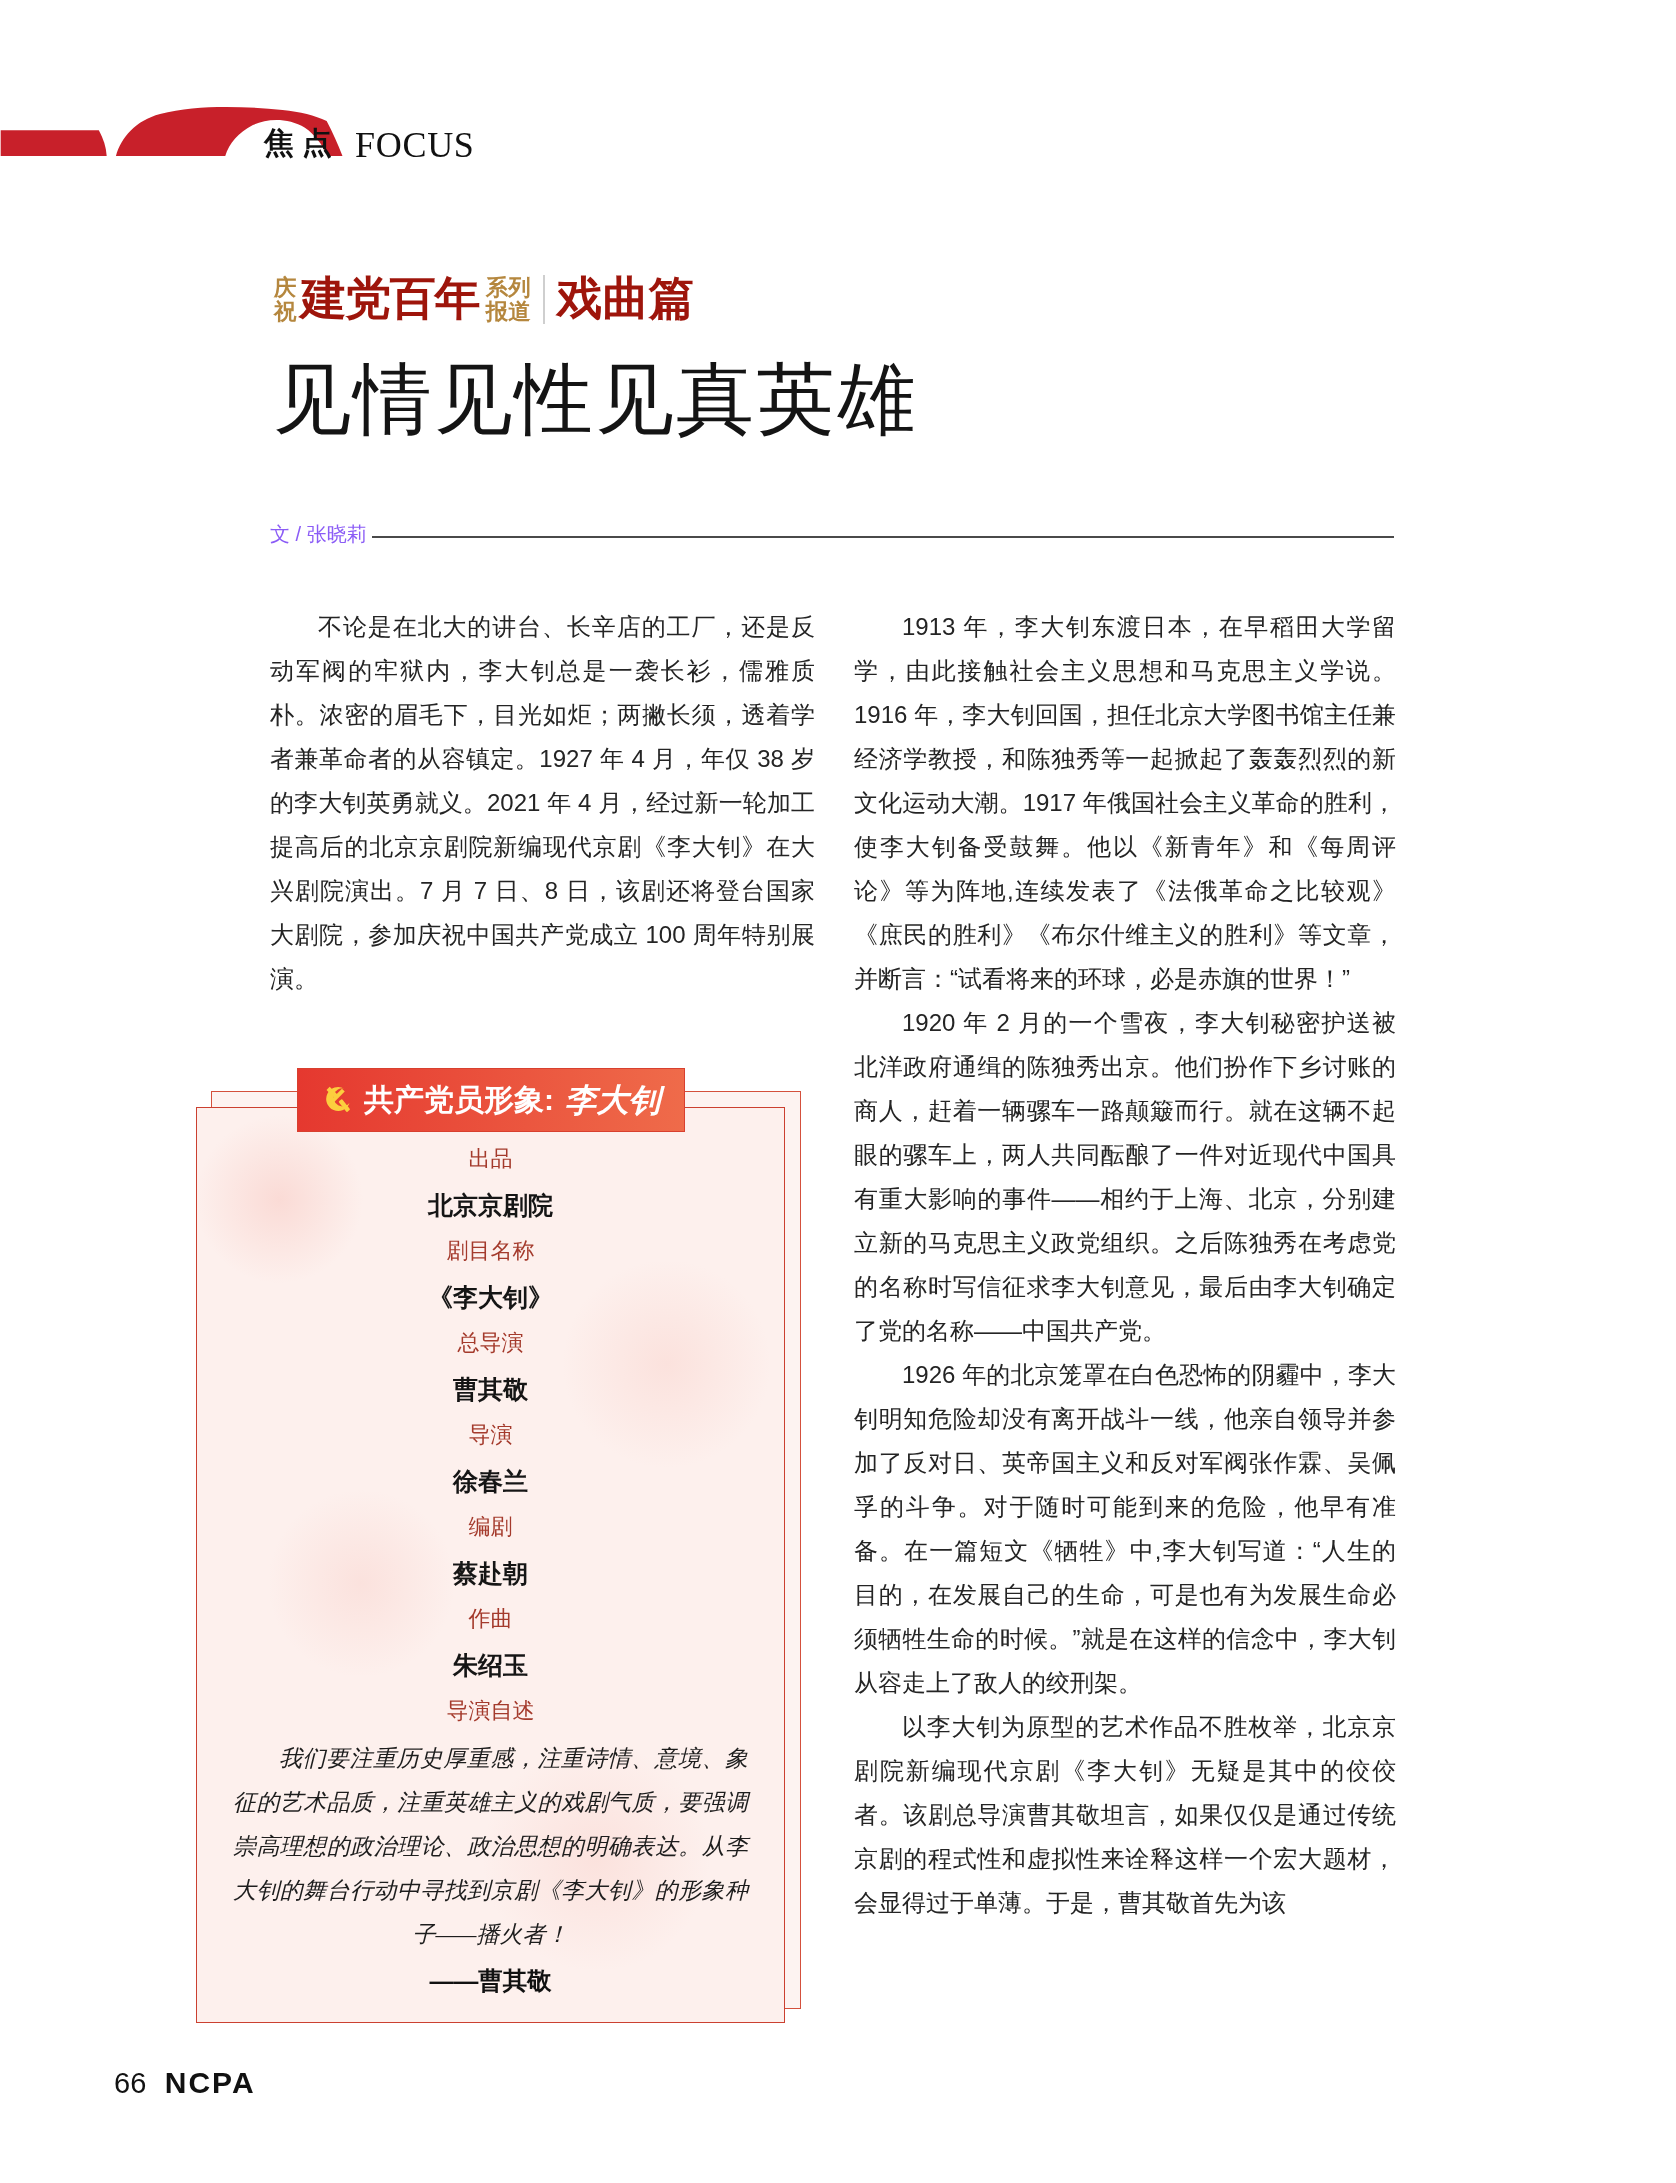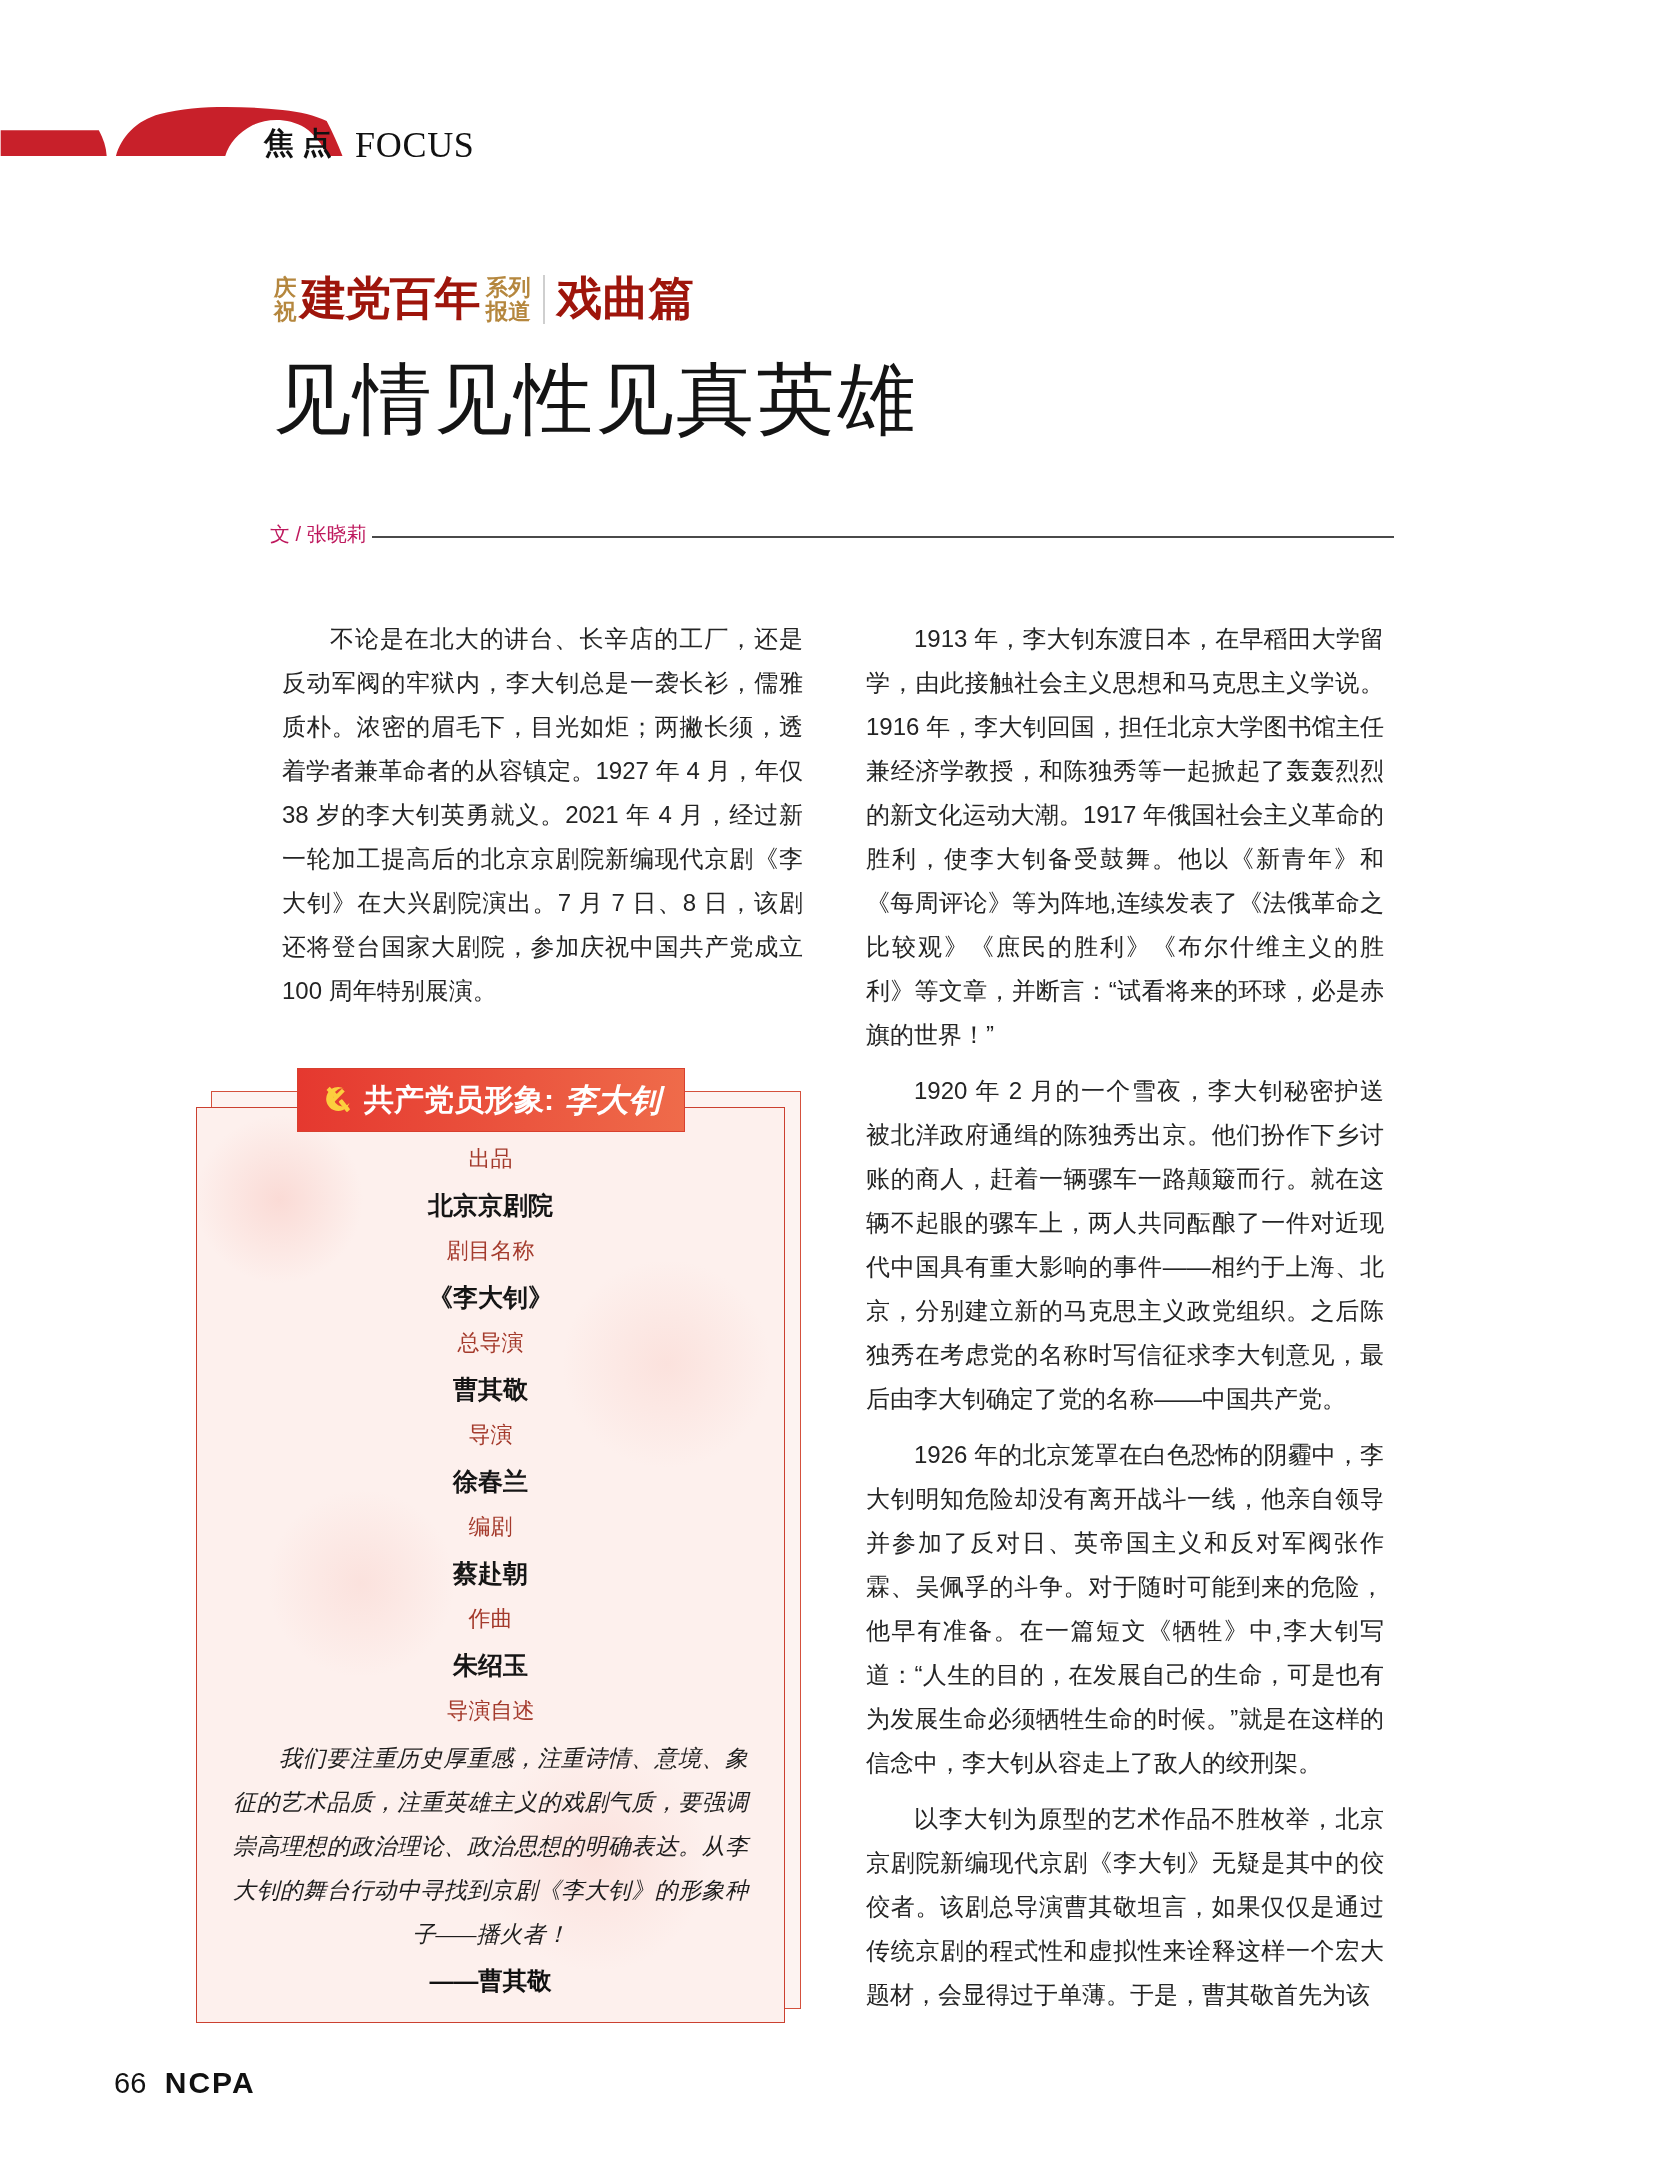--- a/index.html
+++ b/index.html
@@ -46,26 +46,26 @@
   .kicker .tag-cal{
     font-family:"Liberation Serif",serif;font-weight:700;color:var(--deep-red);
     font-size:46px;line-height:48px;letter-spacing:0px;
   }
   
   .article-title{
     position:absolute;left:273px;top:357px;font-family:"Liberation Serif",serif;
     font-size:78px;line-height:86px;letter-spacing:2.6px;color:#141414;font-weight:500;
     white-space:nowrap;
   }
-  .byline{position:absolute;left:270px;top:521px;font-size:20px;color:#be185d;}
+  .byline{position:absolute;left:270px;top:521px;font-size:20px;color:#8b5cf6;}
   .byline-rule{position:absolute;left:372px;top:536px;width:1022px;height:2px;background:#4a4a4a;}
   
   .col{position:absolute;top:605px;width:545px;font-size:24px;line-height:44px;
        text-align:justify;color:var(--ink);}
-  .col p{text-indent:2em;margin:12px;}
+  .col p{text-indent:2em;margin:0;}
   .col-left{left:270px;}
   .col-right{left:854px;width:542px;}
   
   .box-back{
     position:absolute;left:211px;top:1091px;width:590px;height:918px;
     background:#fdf3f1;border:1.3px solid var(--box-back-border);
   }
   .box-main{
     position:absolute;left:196px;top:1107px;width:589px;height:916px;
     border:1.3px solid var(--box-border);

